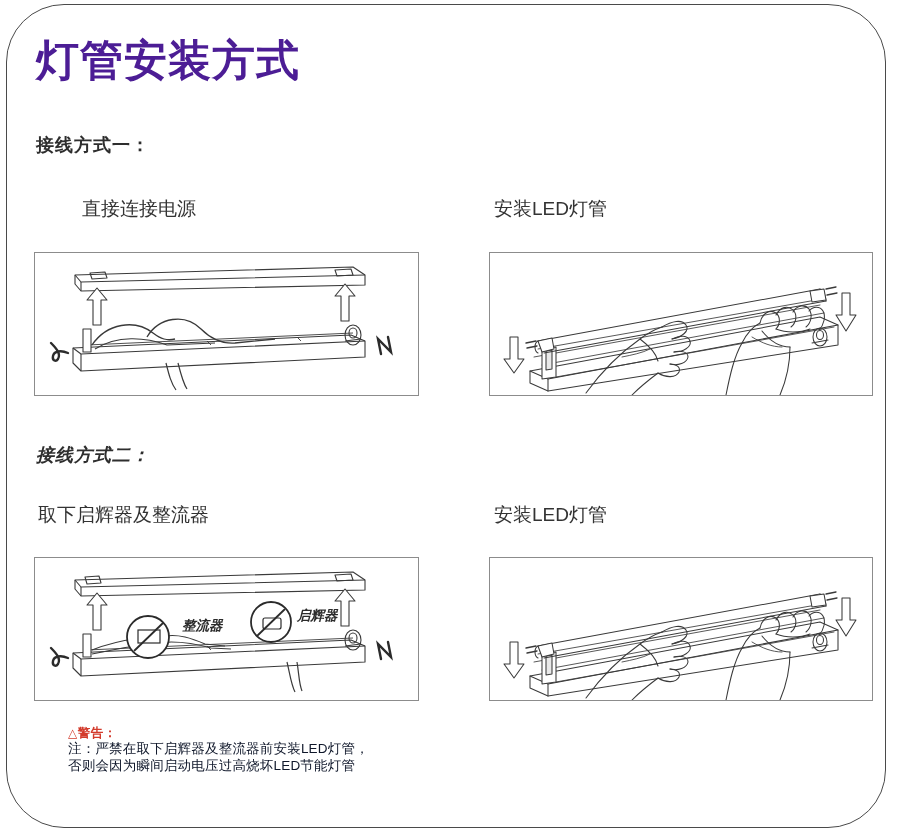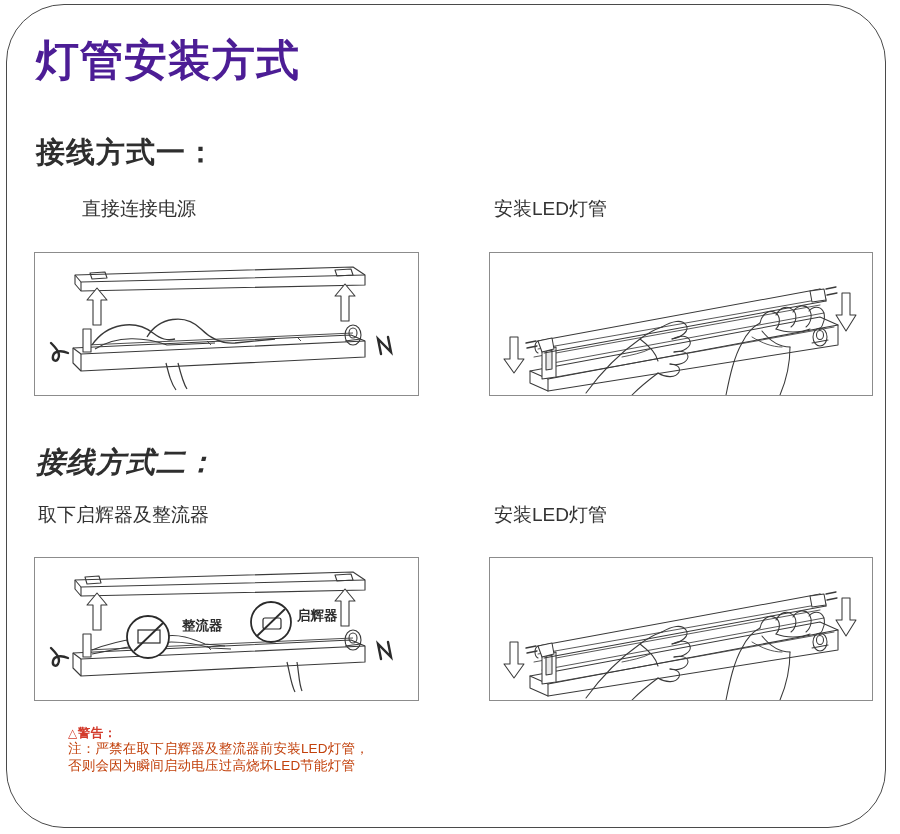--- a/index.html
+++ b/index.html
@@ -28,50 +28,51 @@
     position:absolute;
     left:36px;top:32px;
     font-size:43px;
     font-weight:bold;
     letter-spacing:1px;
     color:#4c1d95;
     white-space:nowrap;
   }
   .section-title{
     position:absolute;
-    font-size:29px;
+    font-size:18px;
     font-weight:bold;
     color:#2e2e2e;
     white-space:nowrap;
     letter-spacing:1px;
   }
   .step-caption{
     position:absolute;
     font-size:19px;
     font-weight:normal;
     color:#333;
     white-space:nowrap;
   }
   
   .panel{
     position:absolute;
     border:1.4px solid #8c8c8c;
     box-sizing:border-box;
     background:#fff;
     overflow:hidden;
+    font-style:italic;
   }
   .panel svg{display:block;}
   
   .warn-wrap{position:absolute;left:68px;top:726px;}
   .warn-head{
     font-size:12.5px;font-weight:bold;color:#d33b2c;
     letter-spacing:.5px;white-space:nowrap;line-height:15px;
   }
   .warn-line{
-    font-size:13.5px;color:#c2410c;white-space:nowrap;line-height:16.5px;
+    font-size:13.5px;color:#0f172a;white-space:nowrap;line-height:16.5px;
     letter-spacing:.2px;
   }
   .warn-tri{font-size:12px;color:#d33b2c;}
 </style>
 </head>
 <body>
 
 <div id="page-frame"></div>
 
 <div class="content">

